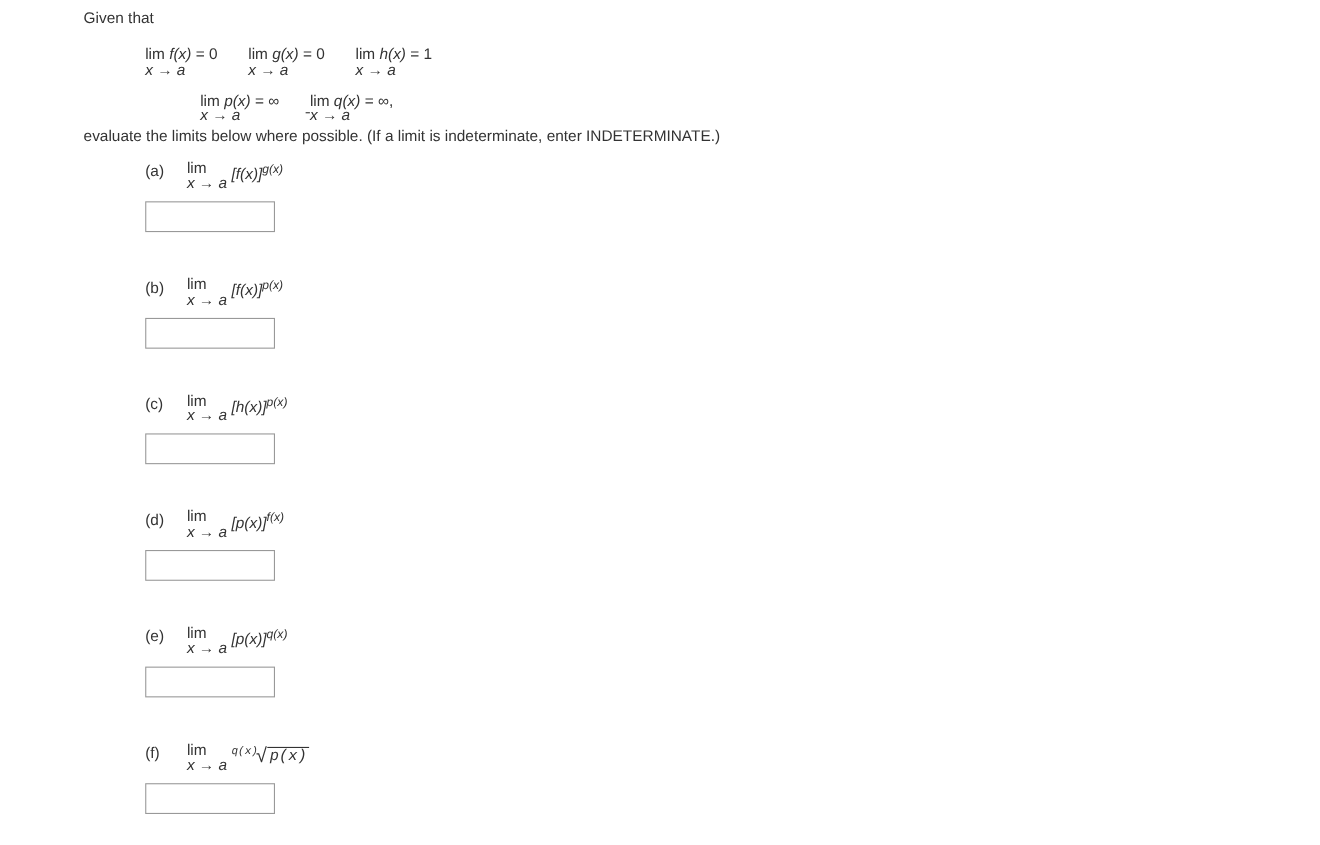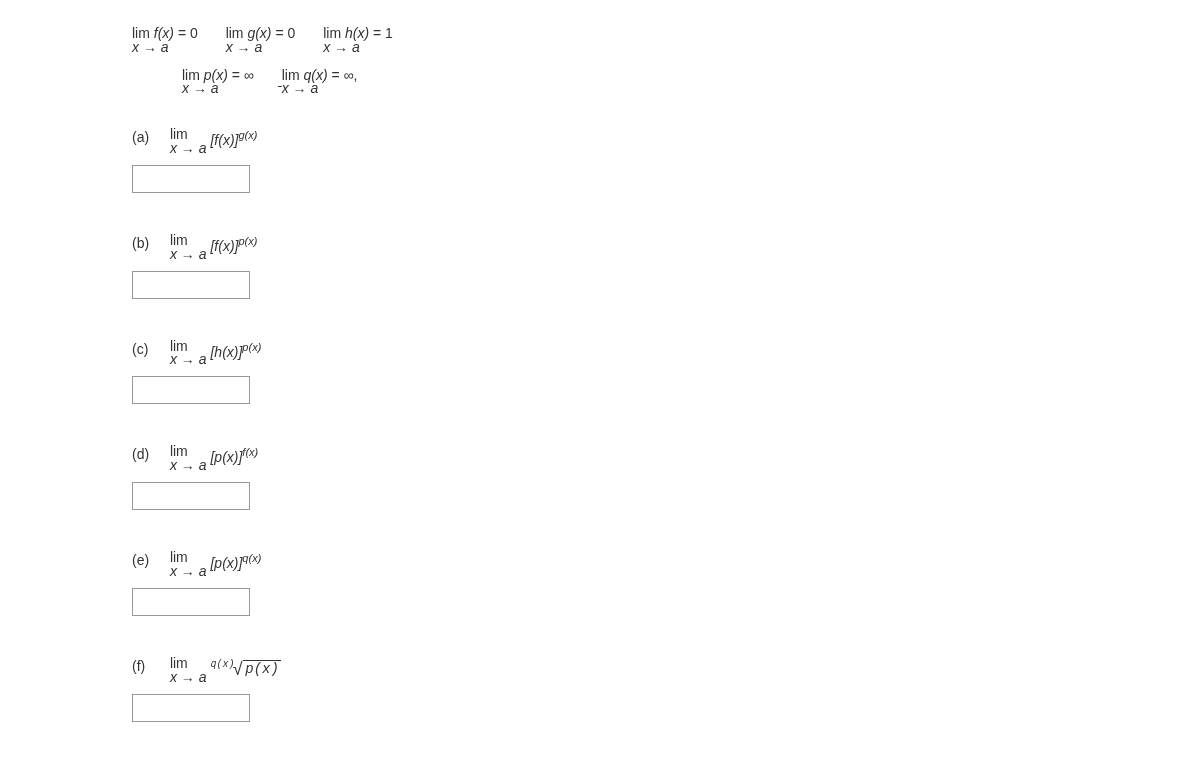--- a/index.html
+++ b/index.html
@@ -17,21 +17,21 @@
   .intro {
     margin-bottom: 16px;
   }
   .given-row {
     margin-left: 56px;
     margin-top: 18px;
   }
   .given-row-2 {
     margin-left: 106px;
     margin-top: 14px;
-    margin-bottom: 32px;
+    margin-bottom: 4px;
     text-decoration: underline;
   }
   .lim-block {
     display: inline-block;
     vertical-align: middle;
     margin-right: 24px;
   }
   .lim-top {
     display:block;
     line-height:1.05;
@@ -105,20 +105,21 @@
   }
   .lim-block.inline {
     margin-right:4px;
   }
 </style>
 </head>
 <body>
 
 <div class="page">
 
+  <div class="intro">Given that</div>
 
   <div class="given-row">
     <span class="lim-block">
       <span class="lim-top"><span>lim</span>&nbsp;<span class="fn"><span>f(x)</span></span> <span>= 0</span></span>
       <span class="lim-sub">x → a</span>
     </span>
     <span class="lim-block">
       <span class="lim-top"><span>lim</span>&nbsp;<span class="fn"><span>g(x)</span></span> <span>= 0</span></span>
       <span class="lim-sub">x → a</span>
     </span>
@@ -132,20 +133,21 @@
     <span class="lim-block">
       <span class="lim-top"><span>lim</span>&nbsp;<span class="fn"><span>p(x)</span></span> <span>= ∞</span></span>
       <span class="lim-sub">x → a</span>
     </span>
     <span class="lim-block">
       <span class="lim-top"><span>lim</span>&nbsp;<span class="fn"><span>q(x)</span></span> <span>= ∞,</span></span>
       <span class="lim-sub">x → a</span>
     </span>
   </div>
 
+  <div class="eval-line">evaluate the limits below where possible. (If a limit is indeterminate, enter INDETERMINATE.)</div>
 
   <div class="part">
     <span class="part-label">(a)</span>
     <span class="part-expr">
       <span class="lim-block inline">
         <span class="lim-top">lim</span>
         <span class="lim-sub">x → a</span>
       </span><span class="fn">[f(x)]</span><span class="sup">g(x)</span>
     </span>
   </div>

